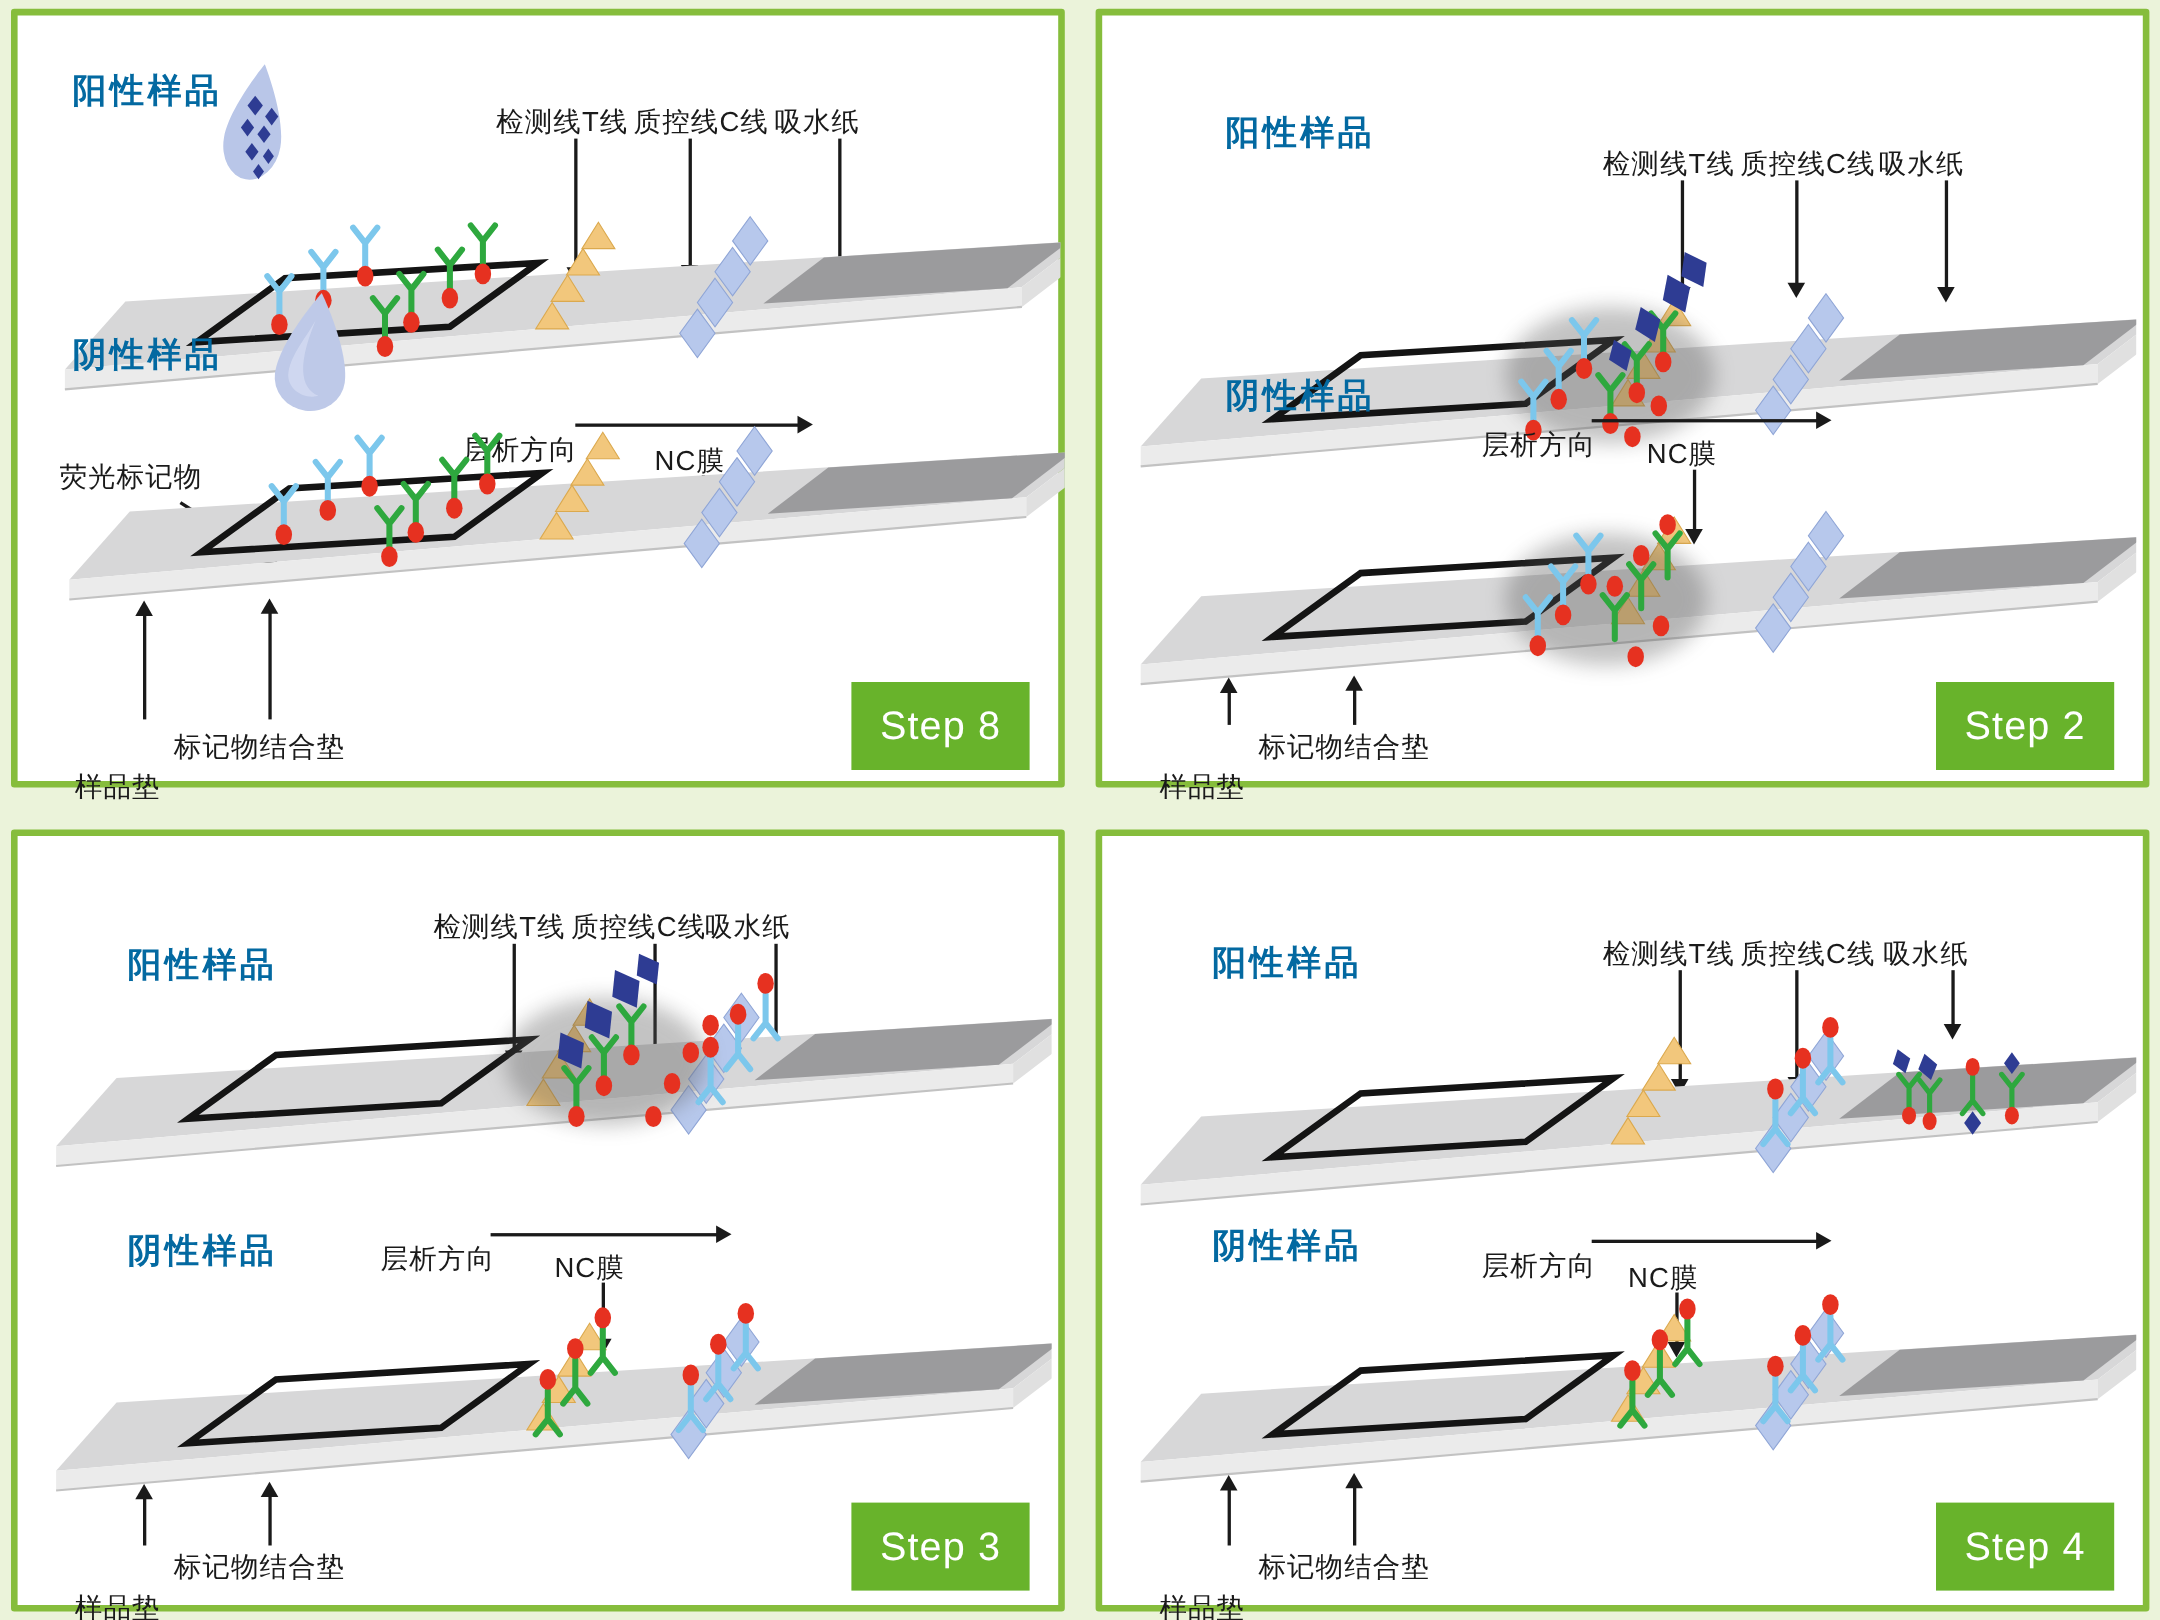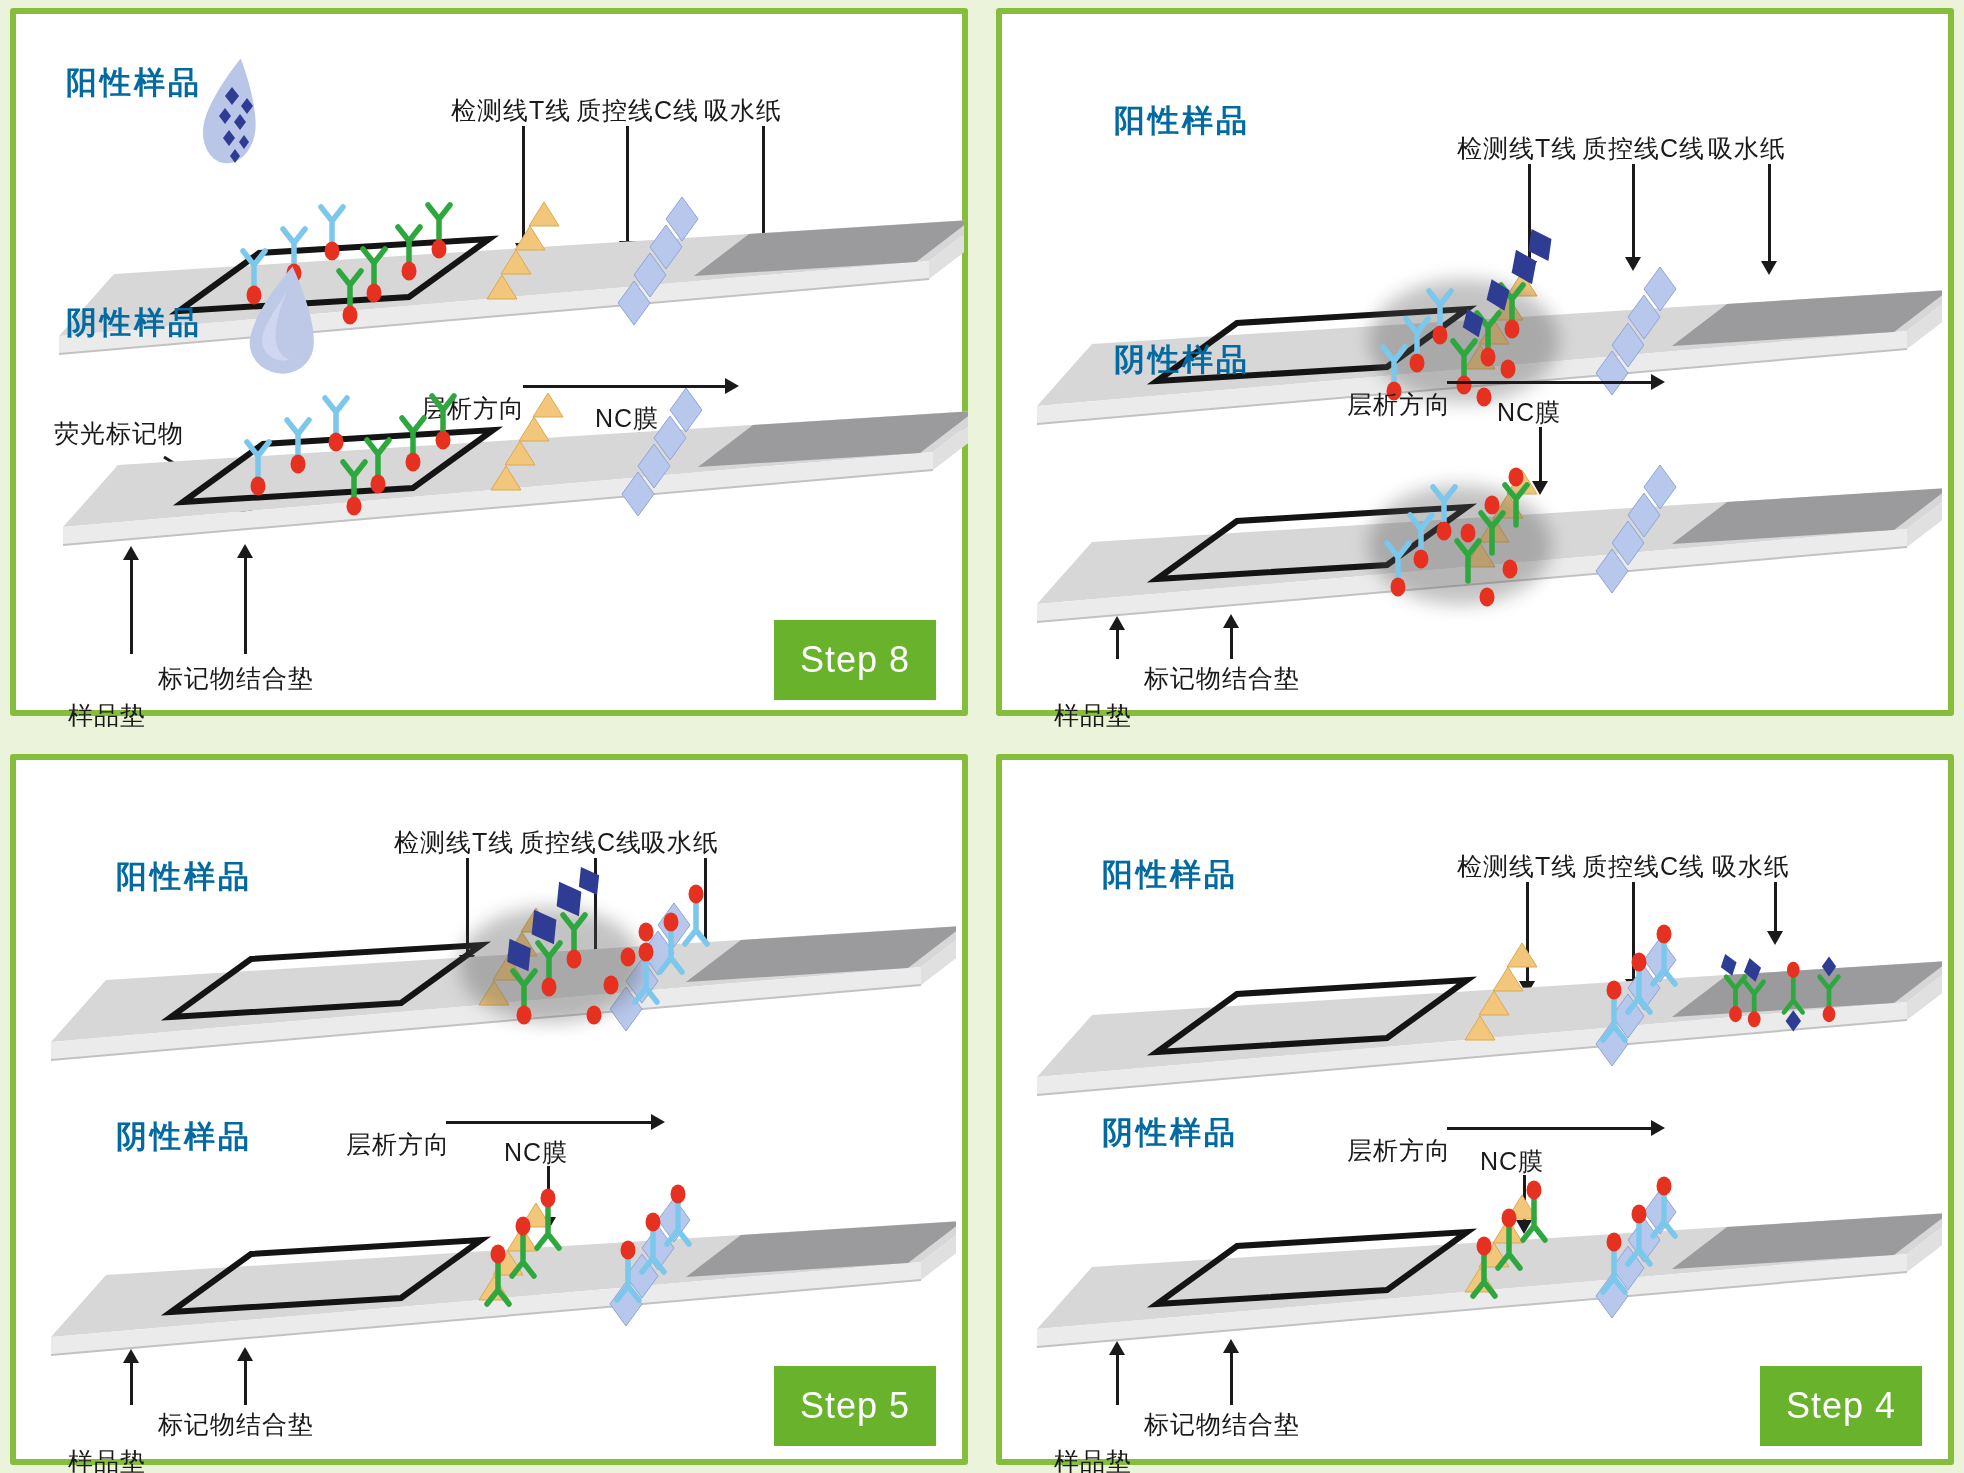--- a/index.html
+++ b/index.html
@@ -382,20 +382,21 @@
       </g>
       <ellipse cx="484" cy="78" rx="7.5" ry="9.5" fill="#e63120"></ellipse>
       <ellipse cx="455" cy="198" rx="7.5" ry="9.5" fill="#e63120"></ellipse>
       <ellipse cx="478" cy="170" rx="7.5" ry="9.5" fill="#e63120"></ellipse>
     </svg>
 
   <div class="arr-u arr-sp"></div>
   <div class="arr-u arr-cp"></div>
   <div class="lbl sp-lbl c110">样品垫</div>
   <div class="lbl cp-lbl c170">标记物结合垫</div>
+  <div class="badge step">Step 2</div>
 </div>
 
 <div class="panel p3">
   <div class="title pos-title">阳性样品</div>
   <div class="lbl lbl-t c140">检测线T线</div>
   <div class="lbl lbl-c c140">质控线C线</div>
   <div class="lbl lbl-w c120">吸水纸</div>
   <div class="arr-d arr-t"></div>
   <div class="arr-d arr-c"></div>
   <div class="arr-d arr-w"></div>
@@ -502,21 +503,21 @@
       <g stroke="#7cc7ec" stroke-width="5.5" stroke-linecap="round" fill="none">
         <path d="M632,98 L632,72 M632,98 L621,112 M632,98 L643,112"></path>
       </g>
       <ellipse cx="632" cy="62" rx="7.5" ry="9.5" fill="#e63120"></ellipse>
     </svg>
 
   <div class="arr-u arr-sp"></div>
   <div class="arr-u arr-cp"></div>
   <div class="lbl sp-lbl c110">样品垫</div>
   <div class="lbl cp-lbl c170">标记物结合垫</div>
-  <div class="badge step">Step 5</div>
+  <div class="badge step">Step 3</div>
 </div>
 
 <div class="panel p4">
   <div class="title pos-title">阳性样品</div>
   <div class="lbl lbl-t c140">检测线T线</div>
   <div class="lbl lbl-c c140">质控线C线</div>
   <div class="lbl lbl-w c120">吸水纸</div>
   <div class="arr-d arr-t"></div>
   <div class="arr-d arr-c"></div>
   <div class="arr-d arr-w"></div>

